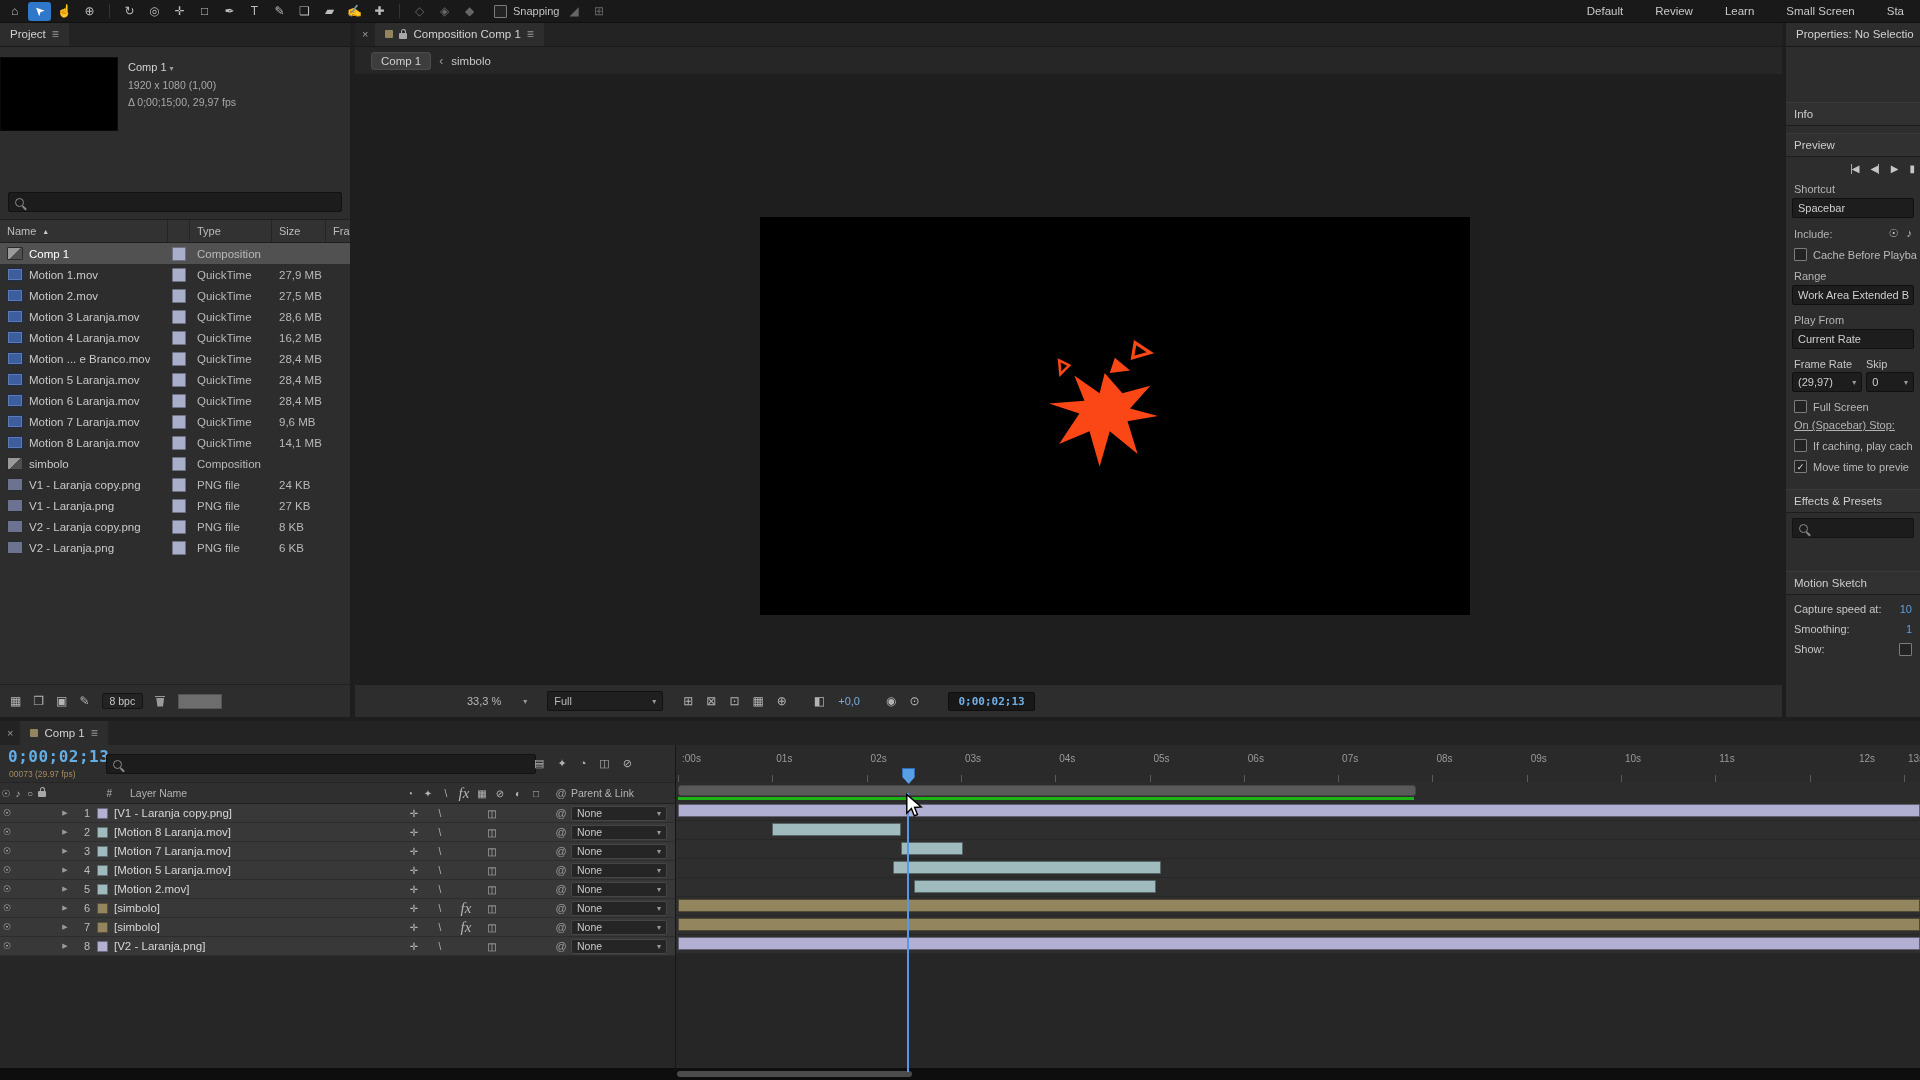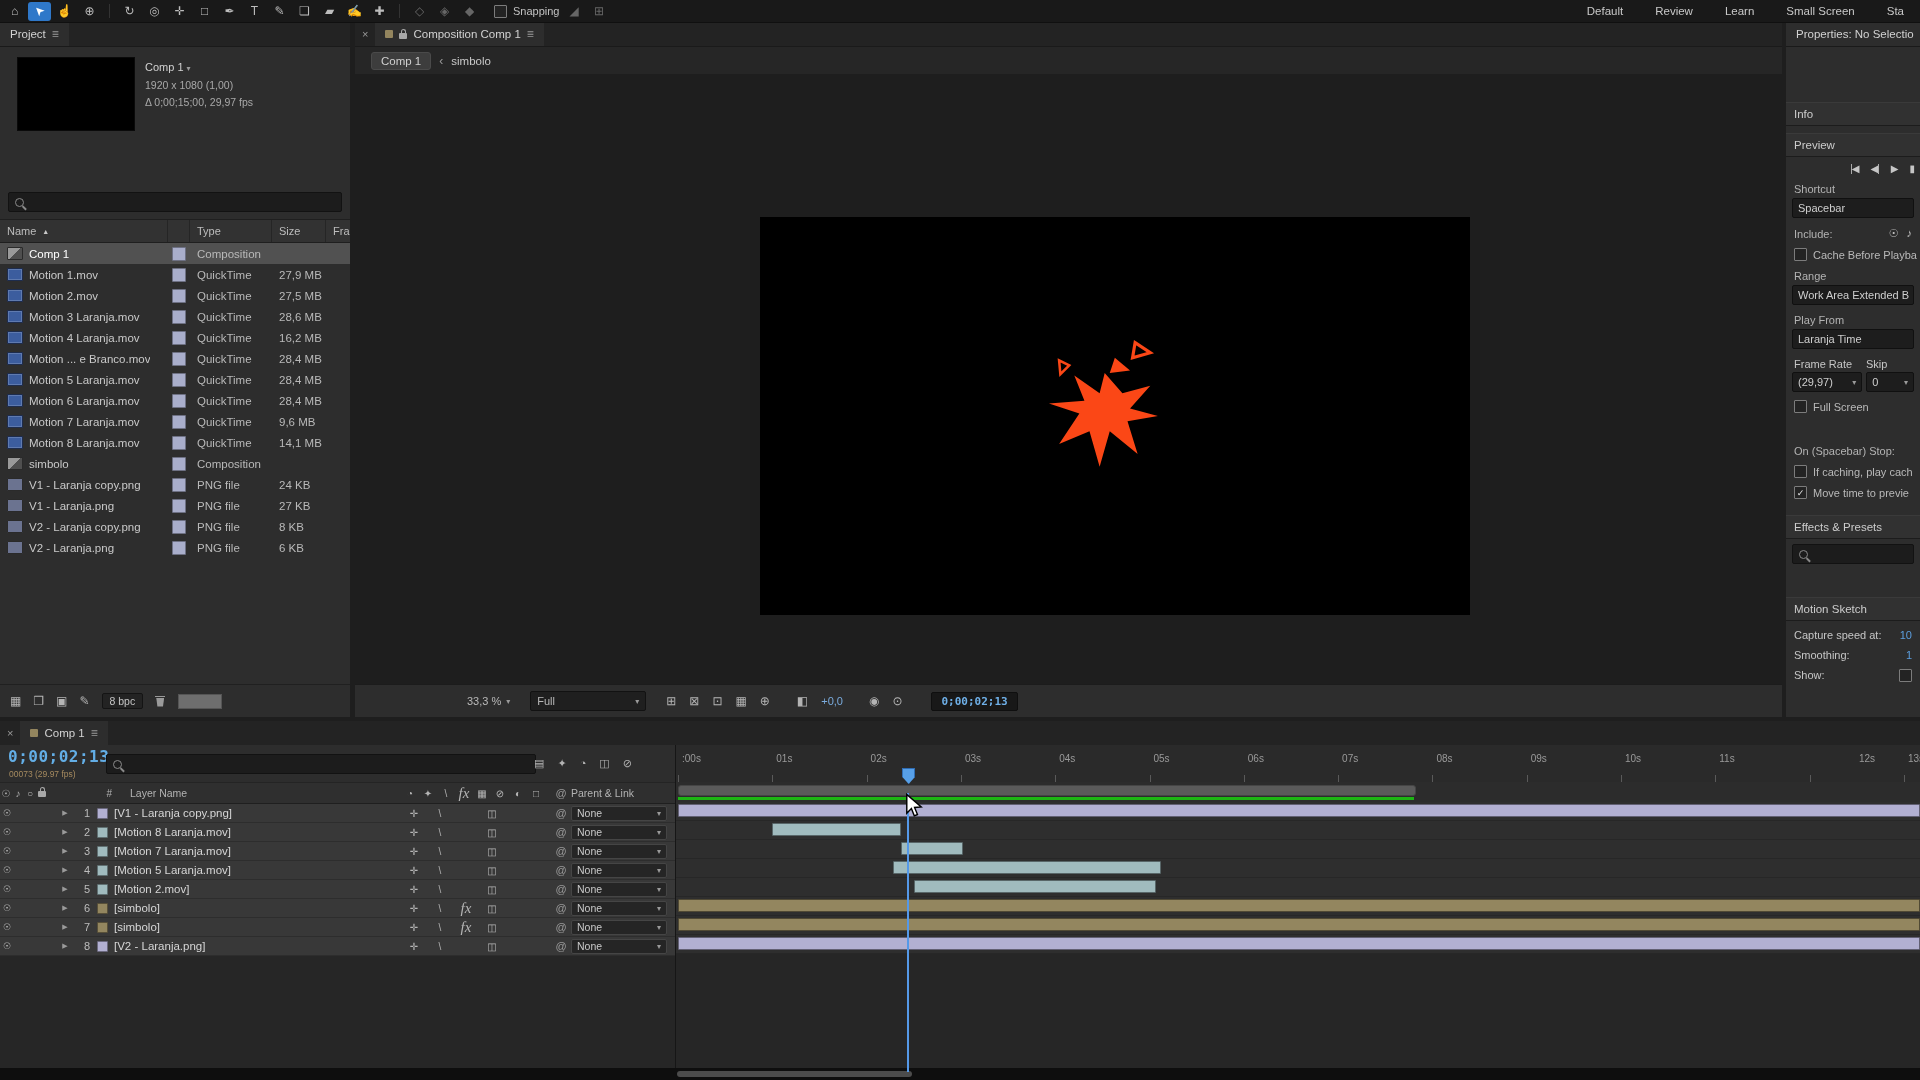--- a/index.html
+++ b/index.html
@@ -23,21 +23,21 @@
   .menuglyph{color:#9a9a9a;font-size:12px;}
   .paneldot{width:8px;height:8px;background:#93855e;border-radius:1px;flex:0 0 auto;}
   .searchbox{height:18px;background:#1c1c1c;border:1px solid #121212;border-radius:2px;display:flex;align-items:center;padding:0 6px;}
   .mag{width:7px;height:7px;border:1.5px solid #8a8a8a;border-radius:50%;position:relative;flex:0 0 auto;}
   .mag::after{content:"";position:absolute;width:5px;height:1.5px;background:#8a8a8a;transform:rotate(45deg);right:-4px;bottom:-3px;}
   .lockicon{width:8px;height:6px;background:#a8a8a8;border-radius:1px;position:relative;display:inline-block;margin-top:3px;}
   .lockicon::before{content:"";position:absolute;left:1.5px;top:-4px;width:5px;height:4px;border:1.2px solid #a8a8a8;border-bottom:none;border-radius:3px 3px 0 0;box-sizing:border-box;}
   .caretg{font-size:8px;color:#9a9a9a;}
   
   #project-panel{position:absolute;left:0;top:22px;width:350px;height:695px;background:#2d2d2d;overflow:hidden;}
-  #proj-preview{height:128px;display:flex;padding:10px 8px 0 17px;}
+  #proj-preview{height:128px;display:flex;padding:10px 8px 0 0;}
   #proj-thumb{width:116px;height:72px;background:#000;border:1px solid #0a0a0a;flex:0 0 auto;}
   #proj-info{margin-left:10px;font-size:10.5px;color:#a8a8a8;line-height:17px;padding-top:2px;}
   #proj-info .l1{color:#d2d2d2;font-size:11px;}
   #proj-search{height:34px;display:flex;align-items:center;padding:0 8px;}
   #proj-search .searchbox{flex:1;}
   #proj-colhead{height:22px;background:#323232;border-top:1px solid #1f1f1f;border-bottom:1px solid #1f1f1f;display:grid;grid-template-columns:168px 22px 82px 54px 1fr;align-items:center;font-size:11px;color:#bdbdbd;}
   #proj-colhead>div{border-right:1px solid #252525;height:100%;display:flex;align-items:center;padding-left:7px;gap:6px;}
   .prow{height:21px;display:grid;grid-template-columns:168px 22px 82px 54px 1fr;align-items:center;font-size:11.5px;color:#c9c9c9;}
   .prow.sel{background:#515151;}
   .prow.sel .pname{color:#fff;}
@@ -59,21 +59,21 @@
   #footer-box{width:42px;height:13px;background:#6e6e6e;border:1px solid #555;}
   
   #comp-panel{position:absolute;left:355px;top:22px;width:1427px;height:695px;background:#232323;overflow:hidden;}
   #crumbbar{height:28px;background:#262626;display:flex;align-items:center;gap:8px;padding-left:16px;border-bottom:1px solid #1c1c1c;font-size:11.5px;}
   #crumb-chip{background:#3d3d3d;border:1px solid #4a4a4a;border-radius:3px;padding:2px 9px;color:#d0d0d0;}
   #crumb-sep{color:#9a9a9a;font-size:12px;}
   #crumb-child{color:#c9c9c9;}
   #viewer{position:absolute;left:0;top:52px;width:100%;height:611px;background:#1e1e1e;}
   #comprect{position:absolute;left:405px;top:143px;width:710px;height:398px;background:#000;}
   #compbar{position:absolute;left:0;bottom:0;width:100%;height:32px;background:#2d2d2d;border-top:1px solid #1c1c1c;display:flex;align-items:center;font-size:11px;color:#b9b9b9;padding-left:112px;}
-  .cbar-item{display:flex;align-items:center;gap:5px;margin-right:20px;white-space:nowrap;}
+  .cbar-item{display:flex;align-items:center;gap:22px;margin-right:20px;white-space:nowrap;}
   .cdd{width:102px;height:18px;background:#1f1f1f;border:1px solid #121212;border-radius:2px;display:flex;align-items:center;padding:0 6px;}
   .cdd .caretg{margin-left:auto;}
   .cicon{font-size:12px;color:#b3b3b3;margin-right:13px;}
   #exposure-val{color:#7aabdd;}
   #comp-timecode{background:#181818;border:1px solid #0f0f0f;border-radius:2px;padding:2px 9px;color:#6fb0e8;font-weight:bold;font-family:"DejaVu Sans Mono",monospace;font-size:11px;margin-left:16px;}
   
   #right-panel{position:absolute;left:1786px;top:22px;width:134px;height:695px;background:#2d2d2d;overflow:hidden;font-size:11px;}
   #right-panel .tabstrip{white-space:nowrap;text-align:right;}
   .phead{height:22px;background:#313131;border-top:1px solid #3a3a3a;border-bottom:1px solid #1c1c1c;display:flex;align-items:center;padding:0 8px;color:#cccccc;margin-top:7px;white-space:nowrap;font-size:11.5px;}
   .plabel{margin:9px 8px 3px;color:#b3b3b3;white-space:nowrap;}
@@ -519,41 +519,41 @@
   <div class="pcb">
     <span class="cb"></span>
     <span>Cache Before Playba</span>
   </div>
   <div class="plabel">Range</div>
   <div class="pdd2">
       <span>Work Area Extended B</span>
     </div>
   <div class="plabel">Play From</div>
   <div class="pdd2">
-      <span>Laranja Time</span>
+      <span>Current Rate</span>
     </div>
   <div id="fr-labels">
     <span class="fr1">Frame Rate</span>
     <span>Skip</span>
   </div>
   <div id="fr-dds">
     <div class="pdd2" style="width:62px;">
         <span>(29,97)</span>
         <span class="caretg" style="margin-left:auto;">▾</span>
       </div>
     <div class="pdd2" style="width:38px;">
         <span>0</span>
         <span class="caretg" style="margin-left:auto;">▾</span>
       </div>
   </div>
   <div class="pcb">
     <span class="cb"></span>
     <span>Full Screen</span>
   </div>
-  <div class="plabel" style="margin-top:32px;">On (Spacebar) Stop:</div>
+  <div class="plabel" style="margin-top:6px;text-decoration:underline;">On (Spacebar) Stop:</div>
   <div class="pcb">
     <span class="cb"></span>
     <span>If caching, play cach</span>
   </div>
   <div class="pcb">
     <span class="cb">✓</span>
     <span>Move time to previe</span>
   </div>
   <div class="phead" style="margin-top:16px;">
       <span>Effects &amp; Presets</span>

